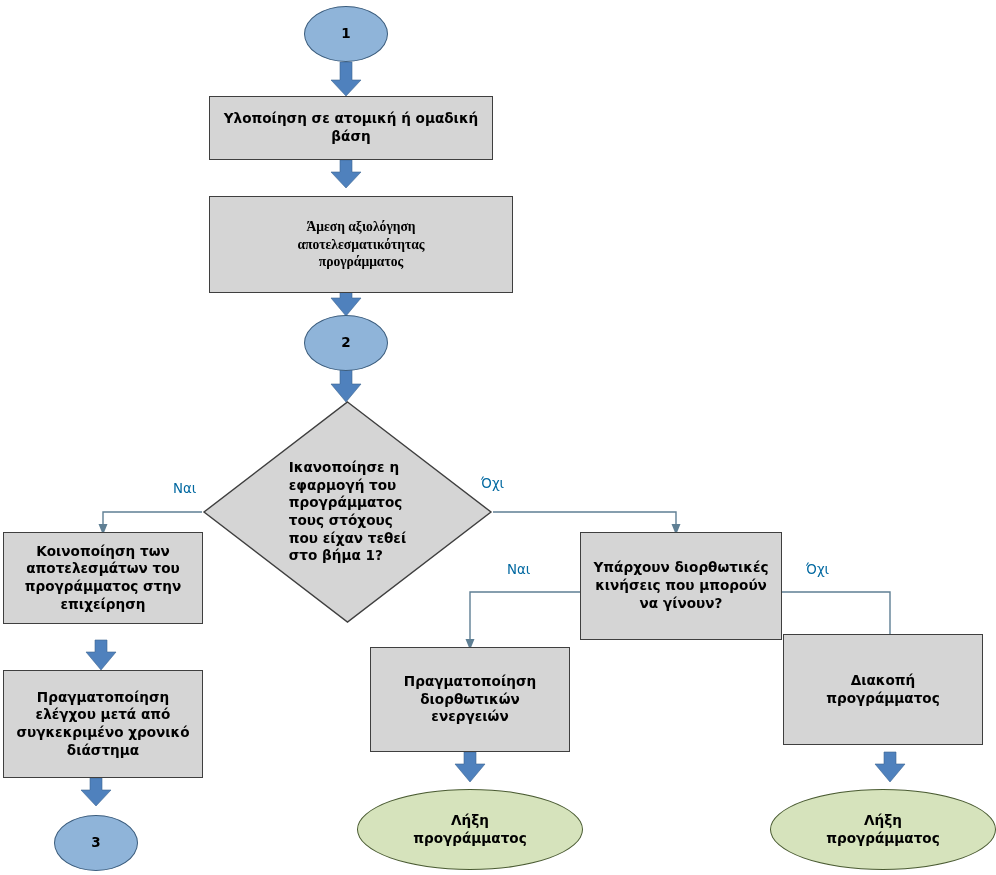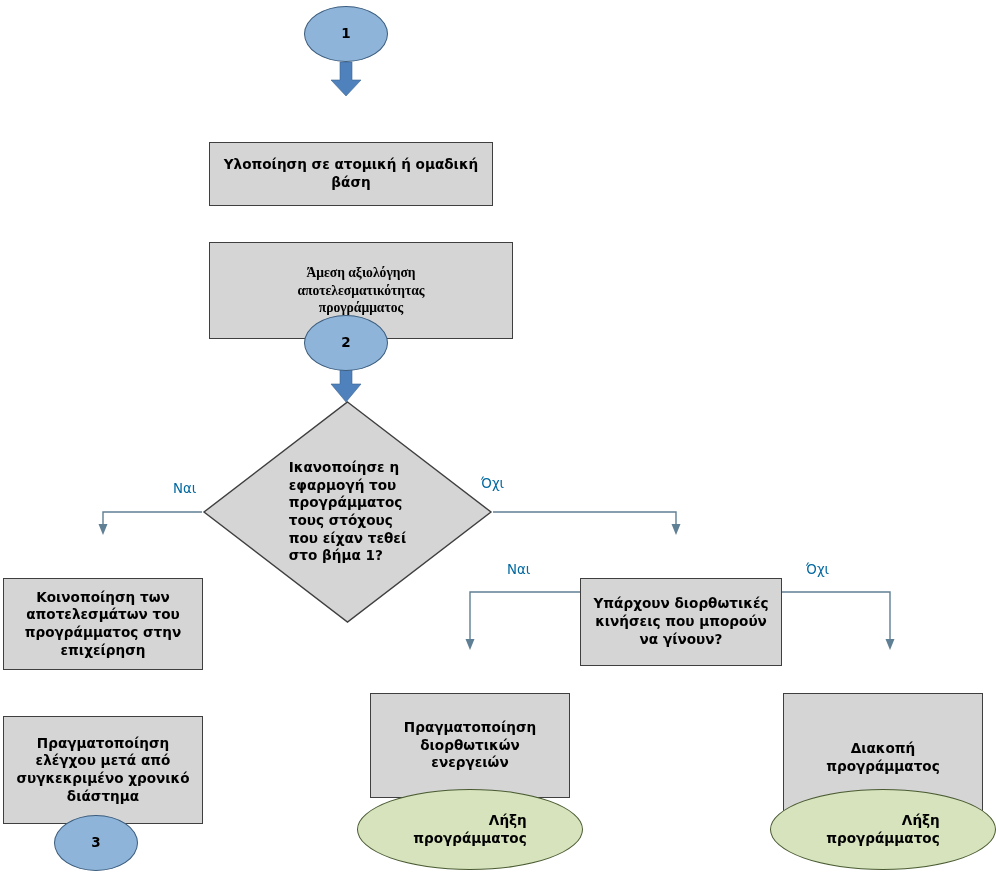--- a/index.html
+++ b/index.html
@@ -29,34 +29,32 @@
     font-weight: bold;
     line-height: 1.30;
     white-space: pre-line;
     z-index: 3;
   }
   .process {
     background: #d5d5d5;
     border: 1.3px solid #3f3f3f;
     font-size: 13.6px;
     padding: 2px 6px;
-    margin-top: 46px;
   }
   .terminator-blue {
     background: #8fb4d9;
     border: 1.3px solid #3c5d7d;
     border-radius: 50%;
     font-size: 13.5px;
   }
   .terminator-green {
     background: #d6e3bc;
     border: 1.3px solid #4a5b32;
     border-radius: 50%;
     font-size: 13.6px;
-    text-align: right;
   }
   .decision-wrap {
     position: absolute;
     z-index: 3;
   }
   .decision-wrap svg {
     position: absolute;
     left: 0;
     top: 0;
     overflow: visible;
@@ -186,36 +184,36 @@
     <span>Πραγματοποίηση
 ελέγχου μετά από
 συγκεκριμένο χρονικό
 διάστημα</span>
   </div>
 
   <div class="node terminator-blue" style="left:54px; top:815px; width:84px; height:56px;">
     <span>3</span>
   </div>
 
-  <div class="node process" style="left:580px; top:532px; width:202px; height:88px;">
+  <div class="node process" style="left:580px; top:532px; width:202px; height:108px;">
     <span>Υπάρχουν διορθωτικές
 κινήσεις που μπορούν
 να γίνουν?</span>
   </div>
 
   <div class="edge-label" style="left:507px; top:562px;">Ναι</div>
   <div class="edge-label" style="left:806px; top:562px;">Όχι</div>
 
   <div class="node process" style="left:370px; top:647px; width:200px; height:105px;">
     <span>Πραγματοποίηση
 διορθωτικών
 ενεργειών</span>
   </div>
 
-  <div class="node process" style="left:783px; top:647px; width:200px; height:130px;">
+  <div class="node process" style="left:783px; top:634px; width:200px; height:111px;">
     <span>Διακοπή
 προγράμματος</span>
   </div>
 
   <div class="node terminator-green" style="left:357px; top:789px; width:226px; height:81px;">
     <span>Λήξη
 προγράμματος</span>
   </div>
 
   <div class="node terminator-green" style="left:770px; top:789px; width:226px; height:81px;">

